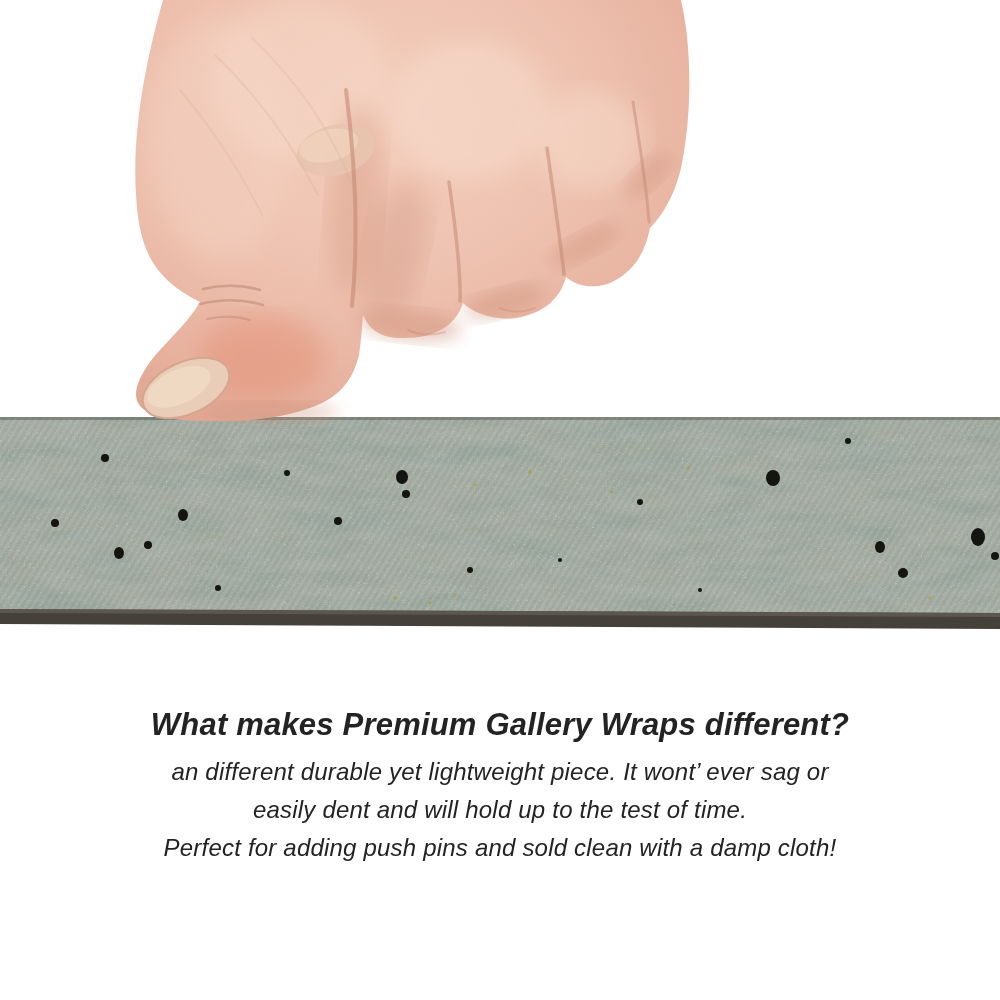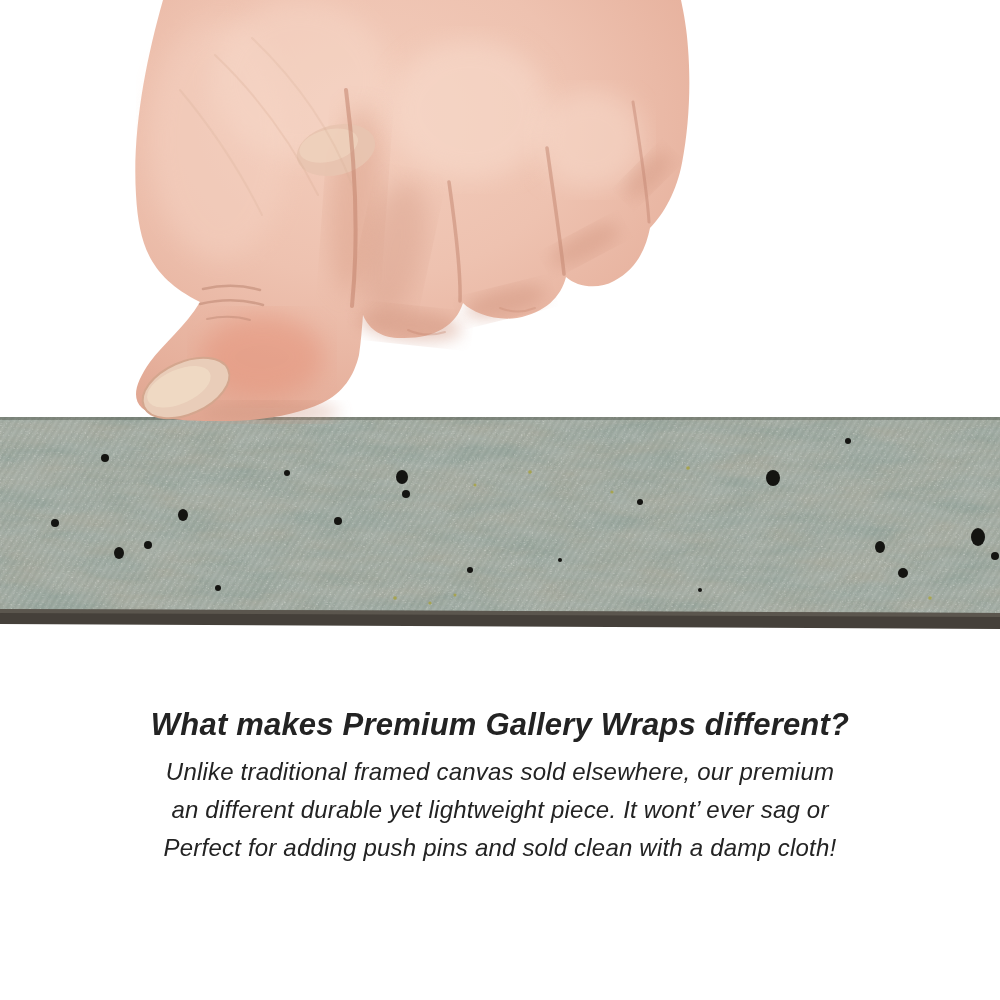--- a/index.html
+++ b/index.html
@@ -186,18 +186,18 @@
           <path d="M180,90 Q230,150 262,215" stroke="#d9ae99" stroke-width="2" opacity="0.25"></path>
           <path d="M408,330 Q425,338 445,332" stroke="#c2836e" stroke-width="2" opacity="0.35"></path>
           <path d="M500,308 Q518,315 535,308" stroke="#c2836e" stroke-width="2" opacity="0.3"></path>
         </g>
       </g>
     </svg>
   </div>
 
   <div class="copy">
     <h2 class="title">What makes Premium Gallery Wraps different?</h2>
-    <div class="line">Unlike traditional framed canvas sold elsewhere, our premium</div>
     <div class="line">an different durable yet lightweight piece. It wont’ ever sag or</div>
+    <div class="line">easily dent and will hold up to the test of time.</div>
     <div class="line">Perfect for adding push pins and sold clean with a damp cloth!</div>
   </div>
 
 </div>
 
 </body></html>

